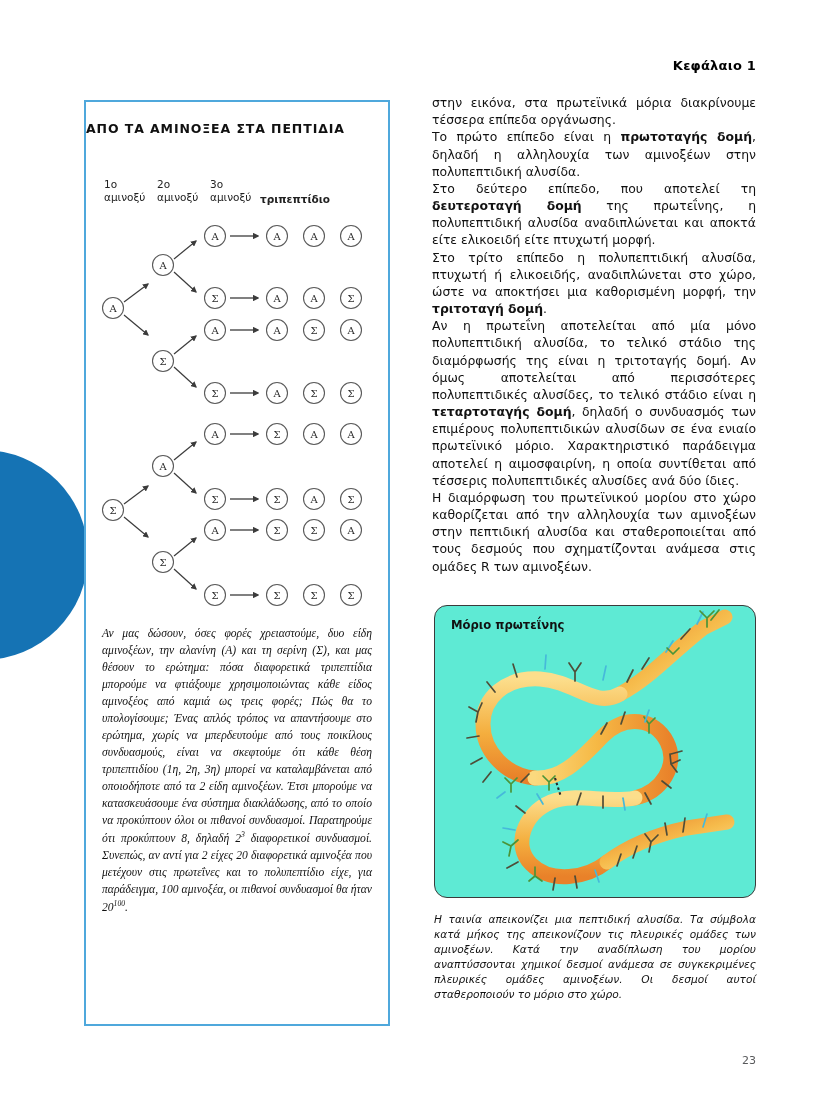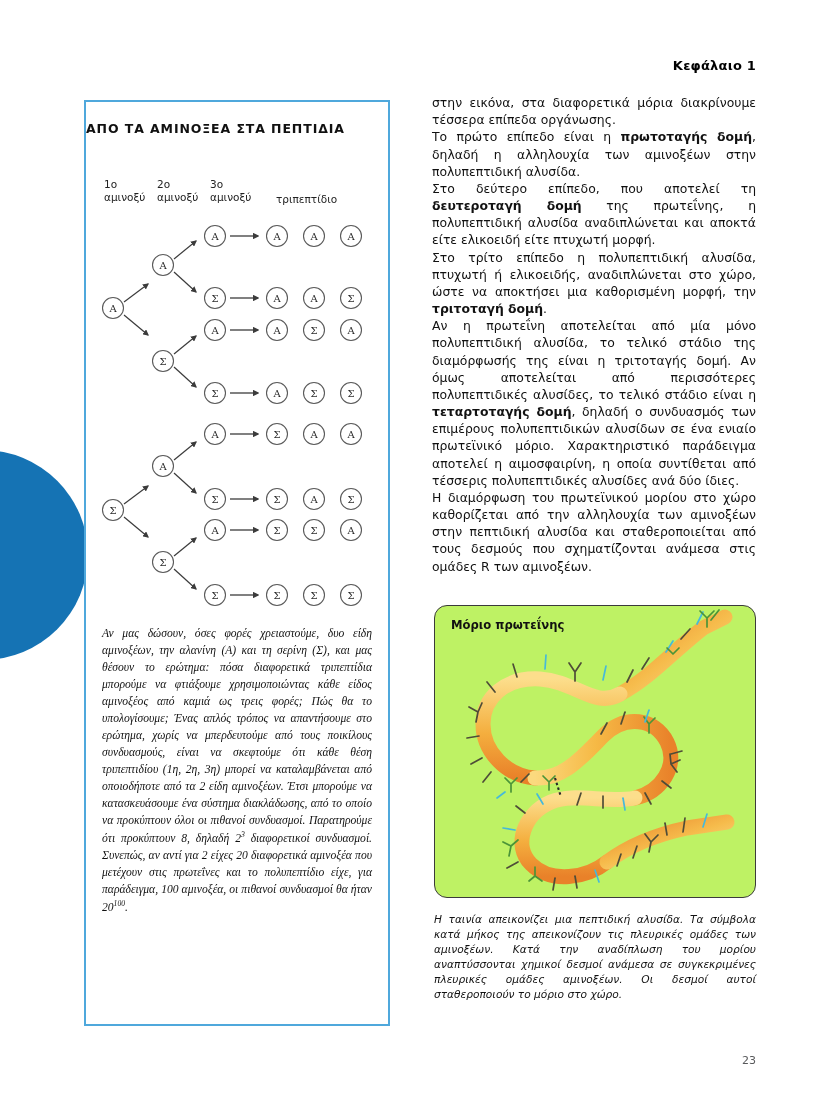--- a/index.html
+++ b/index.html
@@ -82,21 +82,21 @@
   }
   .col-heads .ch {
     position: absolute;
     line-height: 1.28;
     white-space: nowrap;
     margin-top: 8px;
   }
   .ch1 { left: 18px;  top: 0; }
   .ch2 { left: 71px;  top: 0; }
   .ch3 { left: 124px; top: 0; }
-  .ch4 { left: 190px; top: 15px; font-weight: normal; }
+  .ch4 { left: 174px; top: 15px; font-weight: bold; }
 
   
   .tree-wrap {
     position: relative;
     width: 306px;
     height: 395px;
     margin-top: 2px;
   }
   .tree-wrap svg { display: block; }
 
@@ -133,21 +133,21 @@
   
   .figure-card {
     position: absolute;
     left: 434px;
     top: 605px;
     width: 322px;
     height: 293px;
     box-sizing: border-box;
     border: 1.6px solid #3b3b3b;
     border-radius: 13px;
-    background: #bef264;
+    background: #5eead4;
     z-index: 3;
     overflow: hidden;
   }
   .figure-card .fig-label {
     position: absolute;
     left: 16px;
     top: 12px;
     font-size: 11.6px;
     font-weight: bold;
     color: #111;
@@ -315,21 +315,21 @@
       <circle class="nc" cx="265" cy="377" r="10.5"></circle>
         <text class="nt" x="265" y="377">Σ</text>
     </svg>
   </div>
 
   <div class="left-para"><span>Αν μας δώσουν, όσες φορές χρειαστούμε, δυο είδη αμινοξέων, την αλανίνη (Α) και τη σερίνη (Σ), και μας θέσουν το ερώτημα: πόσα διαφορετικά τριπεπτίδια μπορούμε να φτιάξουμε χρησιμοποιώντας κάθε είδος αμινοξέος από καμιά ως τρεις φορές; Πώς θα το υπολογίσουμε; Ένας απλός τρόπος να απαντήσουμε στο ερώτημα, χωρίς να μπερδευτούμε από τους ποικίλους συνδυασμούς, είναι να σκεφτούμε ότι κάθε θέση τριπεπτιδίου (1η, 2η, 3η) μπορεί να καταλαμβάνεται από οποιοδήποτε από τα 2 είδη αμινοξέων. Έτσι μπορούμε να κατασκευάσουμε ένα σύστημα διακλάδωσης, από το οποίο να προκύπτουν όλοι οι πιθανοί συνδυασμοί. Παρατηρούμε ότι προκύπτουν 8, δηλαδή 2</span><sup>3</sup><span> διαφορετικοί συνδυασμοί. Συνεπώς, αν αντί για 2 είχες 20 διαφορετικά αμινοξέα που μετέχουν στις πρωτεΐνες και το πολυπεπτίδιο είχε, για παράδειγμα, 100 αμινοξέα, οι πιθανοί συνδυασμοί θα ήταν 20</span><sup>100</sup><span>.</span></div>
 </div>
 
 <div class="right-col">
   <div class="right-body">
-    <p>στην εικόνα, στα διαφορετικά μόρια διακρίνουμε τέσσερα επίπεδα οργάνωσης.</p>
+    <p>στην εικόνα, στα πρωτεϊνικά μόρια διακρίνουμε τέσσερα επίπεδα οργάνωσης.</p>
     <p>Το πρώτο επίπεδο είναι η <b>πρωτοταγής δομή</b>, δηλαδή η αλληλουχία των αμινοξέων στην πολυπεπτιδική αλυσίδα.</p>
     <p>Στο δεύτερο επίπεδο, που αποτελεί τη <b>δευτεροταγή δομή</b> της πρωτεΐνης, η πολυπεπτιδική αλυσίδα αναδιπλώνεται και αποκτά είτε ελικοειδή είτε πτυχωτή μορφή.</p>
     <p>Στο τρίτο επίπεδο η πολυπεπτιδική αλυσίδα, πτυχωτή ή ελικοειδής, αναδιπλώνεται στο χώρο, ώστε να αποκτήσει μια καθορισμένη μορφή, την <b>τριτοταγή δομή</b>.</p>
     <p>Αν η πρωτεΐνη αποτελείται από μία μόνο πολυπεπτιδική αλυσίδα, το τελικό στάδιο της διαμόρφωσής της είναι η τριτοταγής δομή. Αν όμως αποτελείται από περισσότερες πολυπεπτιδικές αλυσίδες, το τελικό στάδιο είναι η <b>τεταρτοταγής δομή</b>, δηλαδή ο συνδυασμός των επιμέρους πολυπεπτιδικών αλυσίδων σε ένα ενιαίο πρωτεϊνικό μόριο. Χαρακτηριστικό παράδειγμα αποτελεί η αιμοσφαιρίνη, η οποία συντίθεται από τέσσερις πολυπεπτιδικές αλυσίδες ανά δύο ίδιες.</p>
     <p>Η διαμόρφωση του πρωτεϊνικού μορίου στο χώρο καθορίζεται από την αλληλουχία των αμινοξέων στην πεπτιδική αλυσίδα και σταθεροποιείται από τους δεσμούς που σχηματίζονται ανάμεσα στις ομάδες R των αμινοξέων.</p>
   </div>
 </div>
 
 <div class="figure-card">
   <div class="fig-label">Μόριο πρωτεΐνης</div>

